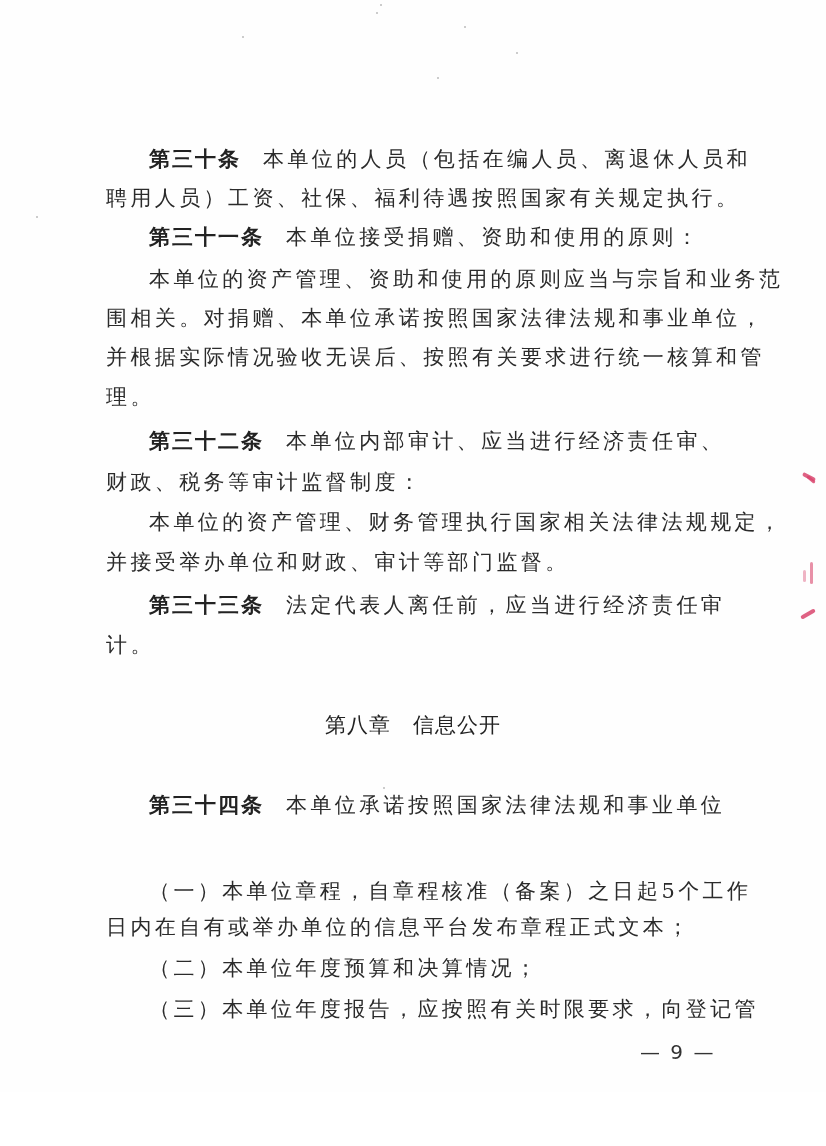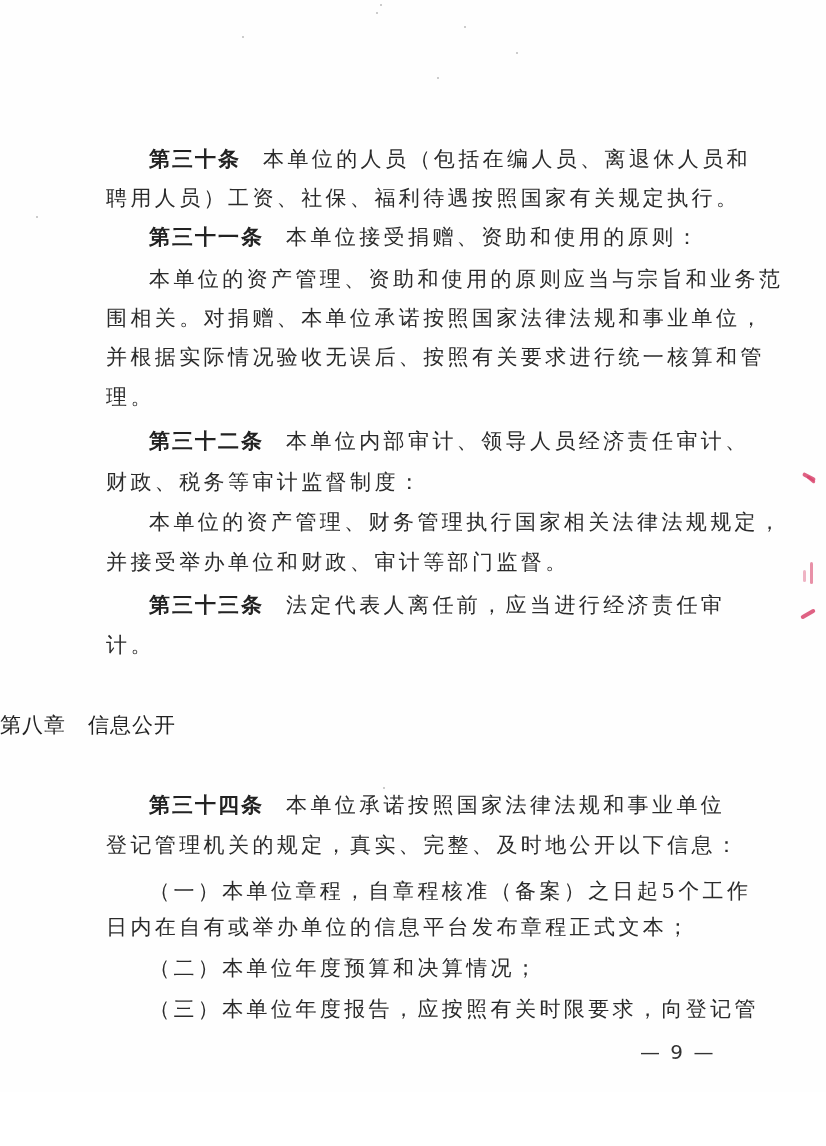--- a/index.html
+++ b/index.html
@@ -35,20 +35,21 @@
     .bold {
       font-family: "DejaVu Sans", "Liberation Sans", sans-serif;
       font-weight: bold;
       letter-spacing: 2px;
       color: #222;
       margin-right: 22px;
     }
     .chapter {
       position: absolute;
       left: 0; width: 826px;
+      text-align: center;
       font-family: "DejaVu Sans", "Liberation Sans", sans-serif;
       font-size: 21px;
       line-height: 26px;
       color: #222;
       letter-spacing: 1px;
     }
     .chapter .gap { display: inline-block; width: 22px; }
     .page-number {
       position: absolute;
       left: 640px;
@@ -83,39 +84,38 @@
 
   <div class="line indent" style="top:224px">
     <span class="bold">第三十一条</span><span>本单位接受捐赠、资助和使用的原则：</span>
   </div>
   <div class="line indent" style="top:266px">本单位的资产管理、资助和使用的原则应当与宗旨和业务范</div>
   <div class="line" style="top:305px">围相关。对捐赠、本单位承诺按照国家法律法规和事业单位，</div>
   <div class="line" style="top:344px">并根据实际情况验收无误后、按照有关要求进行统一核算和管</div>
   <div class="line" style="top:384px">理。</div>
 
   <div class="line indent" style="top:428px">
-    <span class="bold">第三十二条</span><span>本单位内部审计、领导人员经济责任审计、</span>
+    <span class="bold">第三十二条</span><span>本单位内部审计、应当进行经济责任审、</span>
   </div>
   <div class="line" style="top:469px">财政、税务等审计监督制度：</div>
   <div class="line indent" style="top:509px">本单位的资产管理、财务管理执行国家相关法律法规规定，</div>
   <div class="line" style="top:549px">并接受举办单位和财政、审计等部门监督。</div>
 
   <div class="line indent" style="top:592px">
     <span class="bold">第三十三条</span><span>法定代表人离任前，应当进行经济责任审</span>
   </div>
   <div class="line" style="top:632px">计。</div>
 
   <div class="chapter" style="top:712px">
     <span>第八章</span><span class="gap"></span><span>信息公开</span>
   </div>
 
   <div class="line indent" style="top:792px">
     <span class="bold">第三十四条</span><span>本单位承诺按照国家法律法规和事业单位</span>
   </div>
-  <div class="line" style="top:832px">登记管理机关的规定，真实、完整、及时地公开以下信息：</div>
   <div class="line indent" style="top:878px">（一）本单位章程，自章程核准（备案）之日起5个工作</div>
   <div class="line" style="top:914px">日内在自有或举办单位的信息平台发布章程正式文本；</div>
   <div class="line indent" style="top:955px">（二）本单位年度预算和决算情况；</div>
   <div class="line indent" style="top:996px">（三）本单位年度报告，应按照有关时限要求，向登记管</div>
 
   <div class="page-number">— 9 —</div>
 
   <div class="stamp" style="left:802px; top:475px; width:14px; height:4px; transform:rotate(28deg);"></div>
   <div class="stamp" style="left:806px; top:478px; width:10px; height:3px; transform:rotate(40deg);"></div>
   <div class="stamp" style="left:810px; top:562px; width:3px; height:22px; opacity:0.6;"></div>

